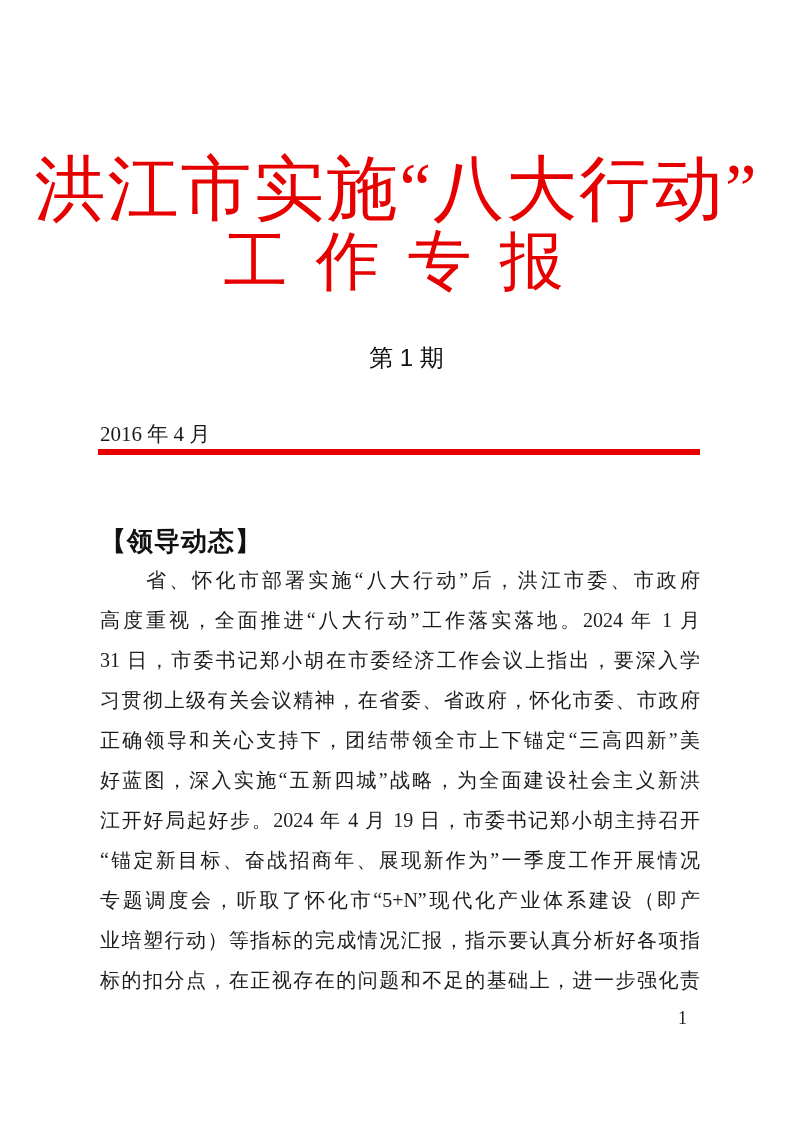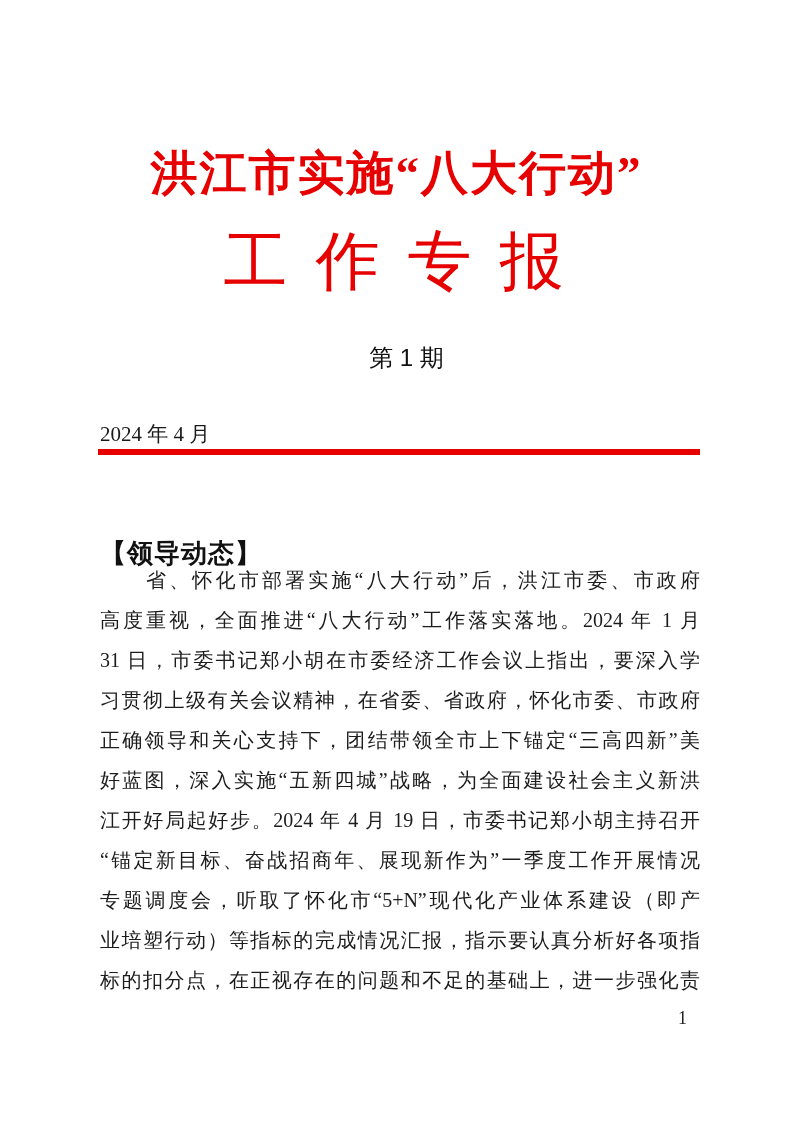--- a/index.html
+++ b/index.html
@@ -13,22 +13,22 @@
     font-family: "Liberation Serif", "DejaVu Serif", serif;
     color: #1a1a1a;
     overflow: hidden;
   }
   .masthead-title1 {
     position: absolute;
     top: 142px;
     left: 0;
     width: 100%;
     text-align: center;
-    font-size: 47px;
-    font-weight: bold;
+    font-size: 71px;
+    font-weight: normal;
     letter-spacing: 2px;
     color: var(--accent, #e60000);
     white-space: nowrap;
   }
   .masthead-title2 {
     position: absolute;
     top: 218px;
     left: 0;
     width: 100%;
     text-align: center;
@@ -72,21 +72,21 @@
   .red-rule {
     position: absolute;
     top: 449px;
     left: 98px;
     width: 602px;
     height: 6px;
     background: var(--accent, #e60000);
   }
   .section-heading {
     position: absolute;
-    top: 536px;
+    top: 524px;
     left: 100px;
     font-size: 26px;
     font-weight: bold;
     font-family: "Liberation Sans", "DejaVu Sans", sans-serif;
     color: #111111;
     letter-spacing: 1px;
   }
   .body-block {
     position: absolute;
     top: 560px;
@@ -119,21 +119,21 @@
 
 <div class="page">
 
   <div class="masthead-title1">洪江市实施“八大行动”</div>
 
   <div class="masthead-title2">工 作 专 报</div>
 
   <div class="issue-number">第 1 期</div>
 
   <div class="masthead-row">
-    <span class="masthead-date">2024 年 4 月</span>
+    <span class="masthead-date">2016 年 4 月</span>
   </div>
 
   <div class="red-rule"></div>
 
   <div class="section-heading">【领导动态】</div>
 
   <div class="body-block">
     <div class="body-line indent">省、怀化市部署实施“八大行动”后，洪江市委、市政府</div>
     <div class="body-line">高度重视，全面推进“八大行动”工作落实落地。2024 年 1 月</div>
     <div class="body-line">31 日，市委书记郑小胡在市委经济工作会议上指出，要深入学</div>

